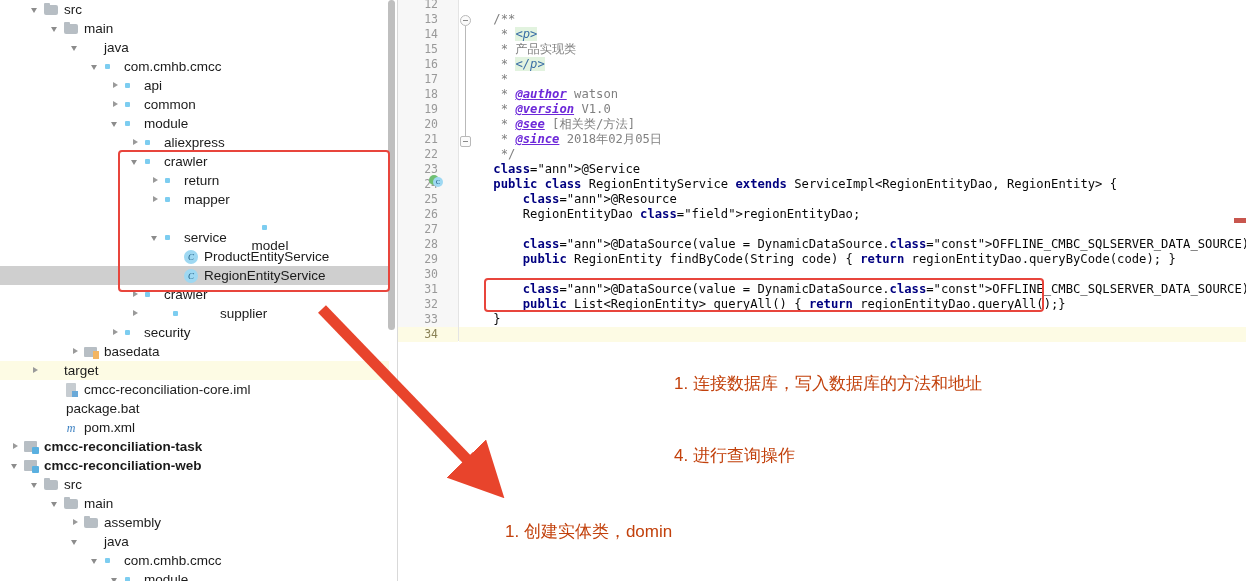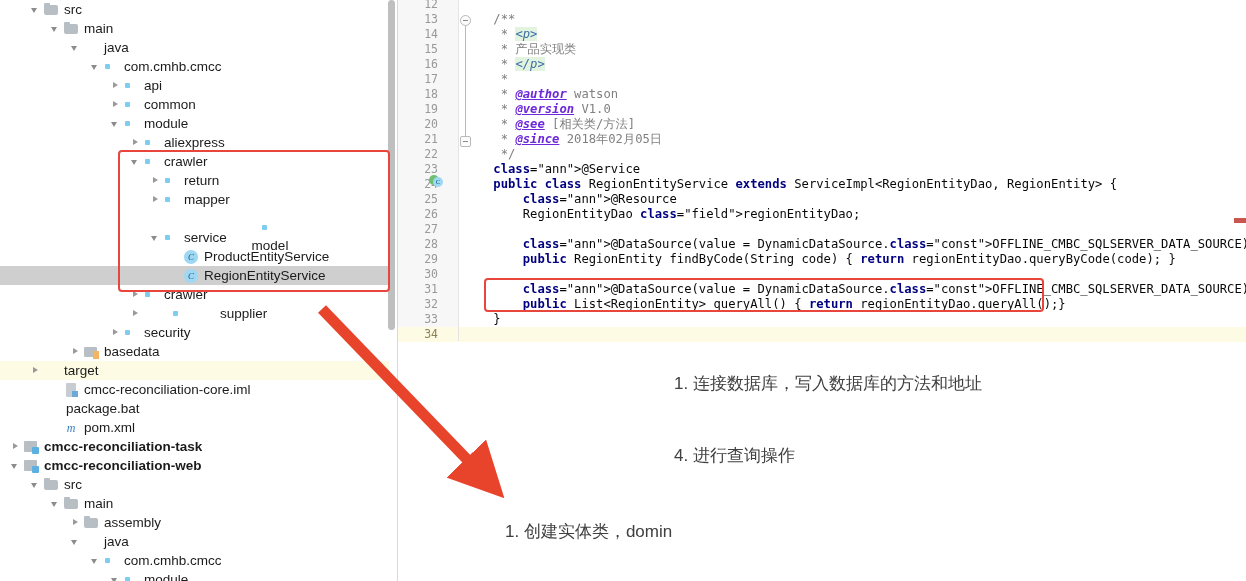--- a/index.html
+++ b/index.html
@@ -165,21 +165,21 @@
   #class-marker .c1 { position:absolute; left:0; top:1px; width:10px; height:10px; background:#6fbf73; border-radius:50%; }
   #class-marker .c2 { position:absolute; left:4px; top:3px; width:10px; height:10px; background:#9ed8f2; border-radius:50%; }
   #class-marker .g  { position:absolute; left:4px; top:3px; width:10px; height:10px; font-size:7px; line-height:10px; text-align:center; color:#1b5a80; font-family:"Liberation Serif", serif; }
 
   
   .red-box {
     position:absolute; border:2.5px solid #e8453c; border-radius:4px;
     pointer-events:none;
   }
   .ann-text {
-    position:absolute; color:#404040; font-size:17px; line-height:24px;
+    position:absolute; color:#c2410c; font-size:17px; line-height:24px;
     font-family:"Liberation Sans", sans-serif; white-space:pre;
   }
   #arrow-svg { position:absolute; left:0; top:0; width:1246px; height:581px; pointer-events:none; }
   #right-mark {
     position:absolute; left:1234px; top:218px; width:12px; height:5px; background:#c8564e;
   }
 </style>
 </head>
 <body>
 

